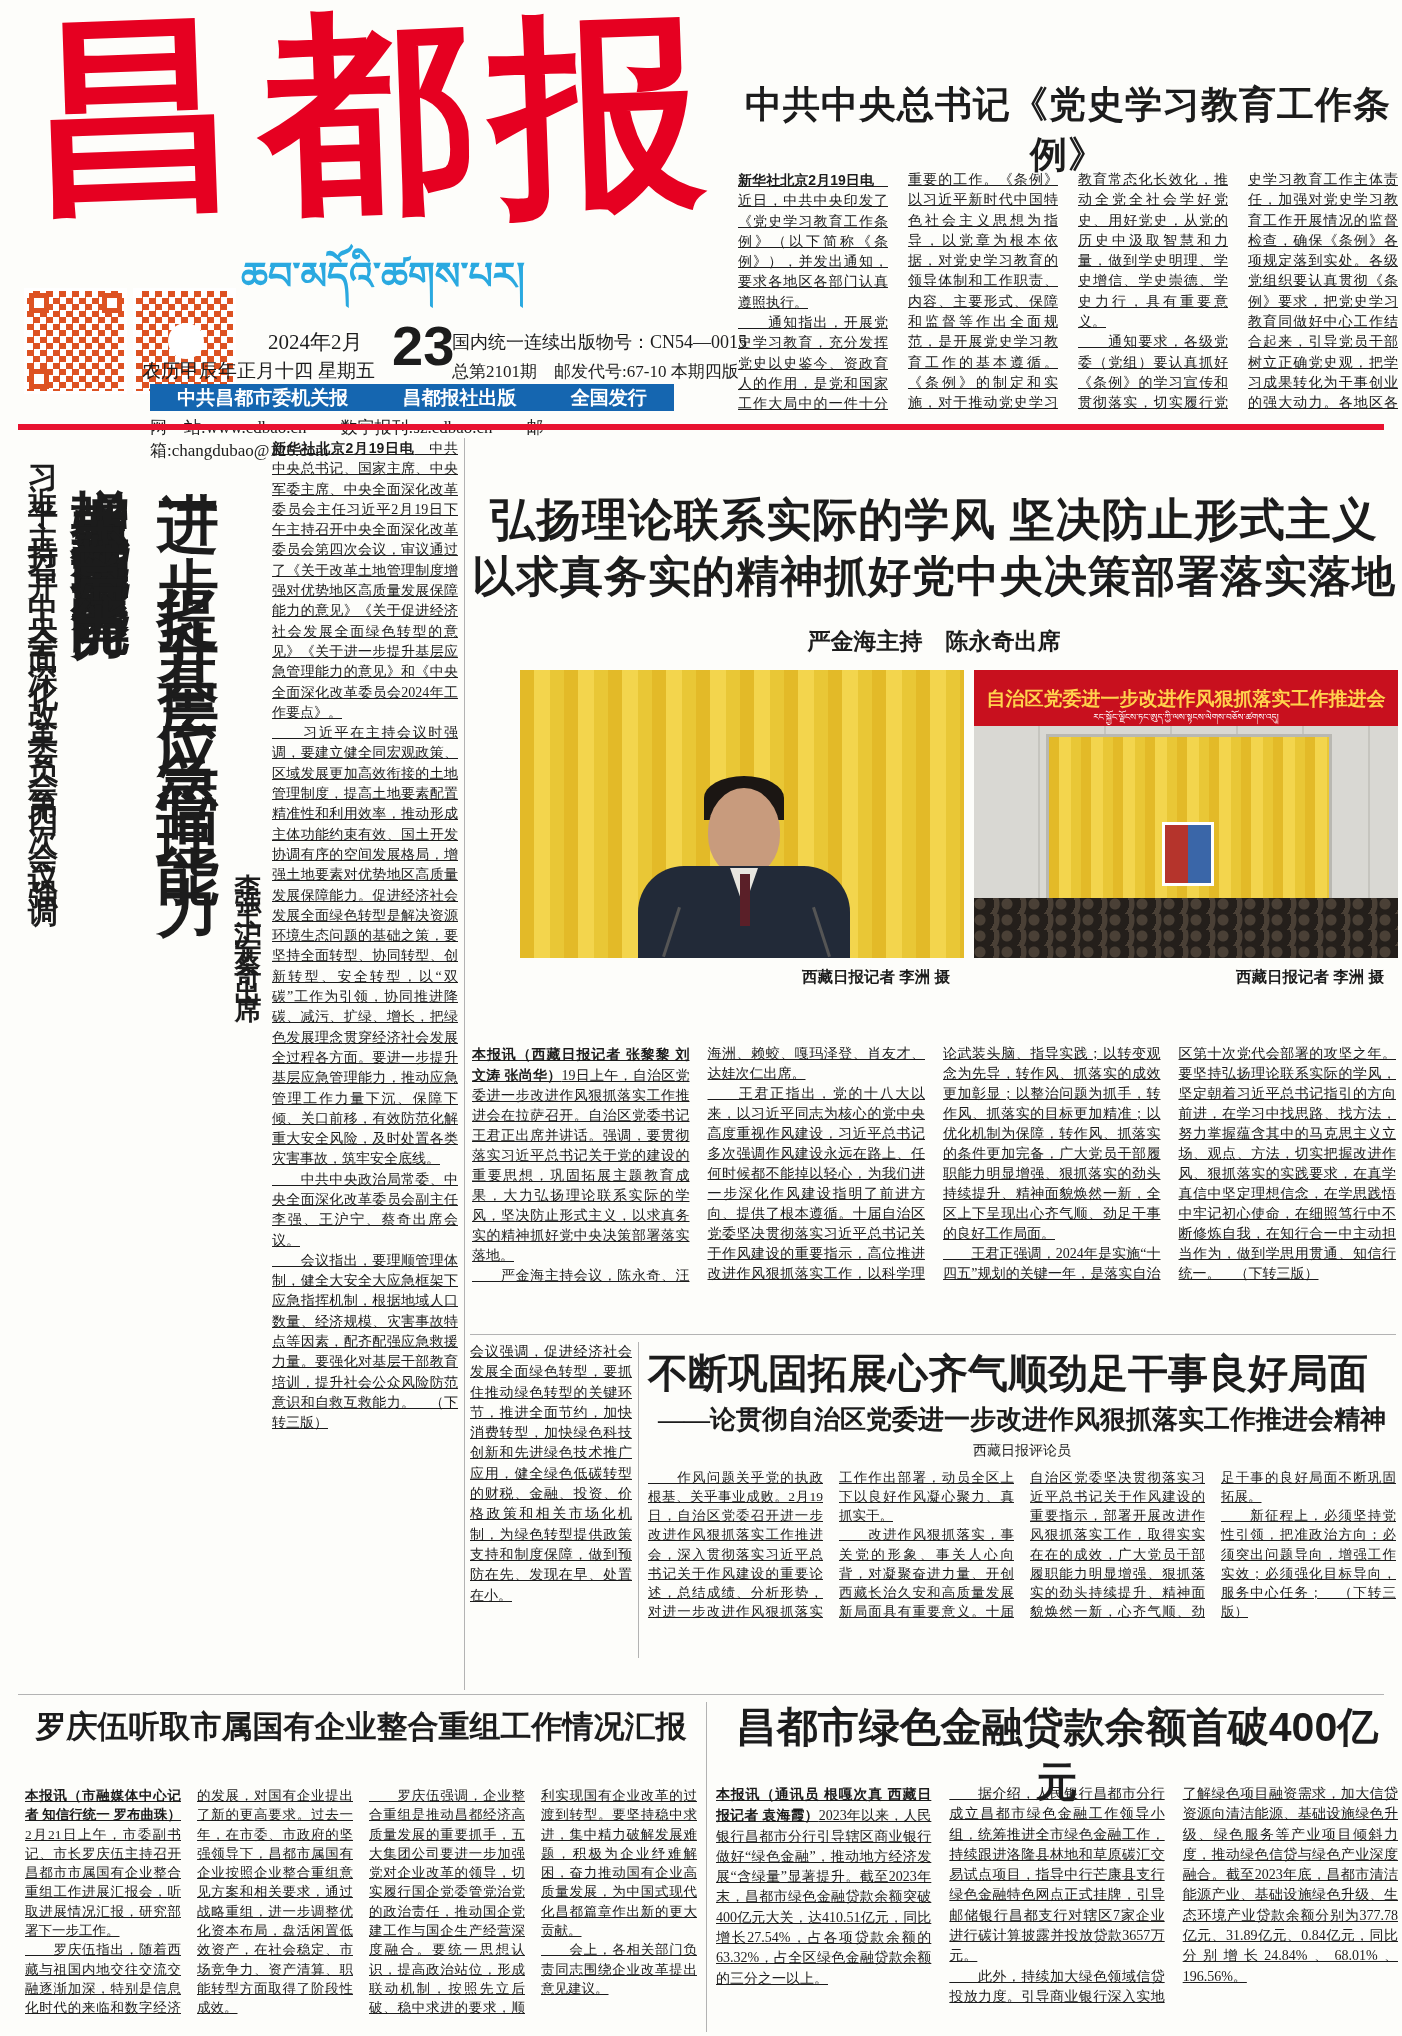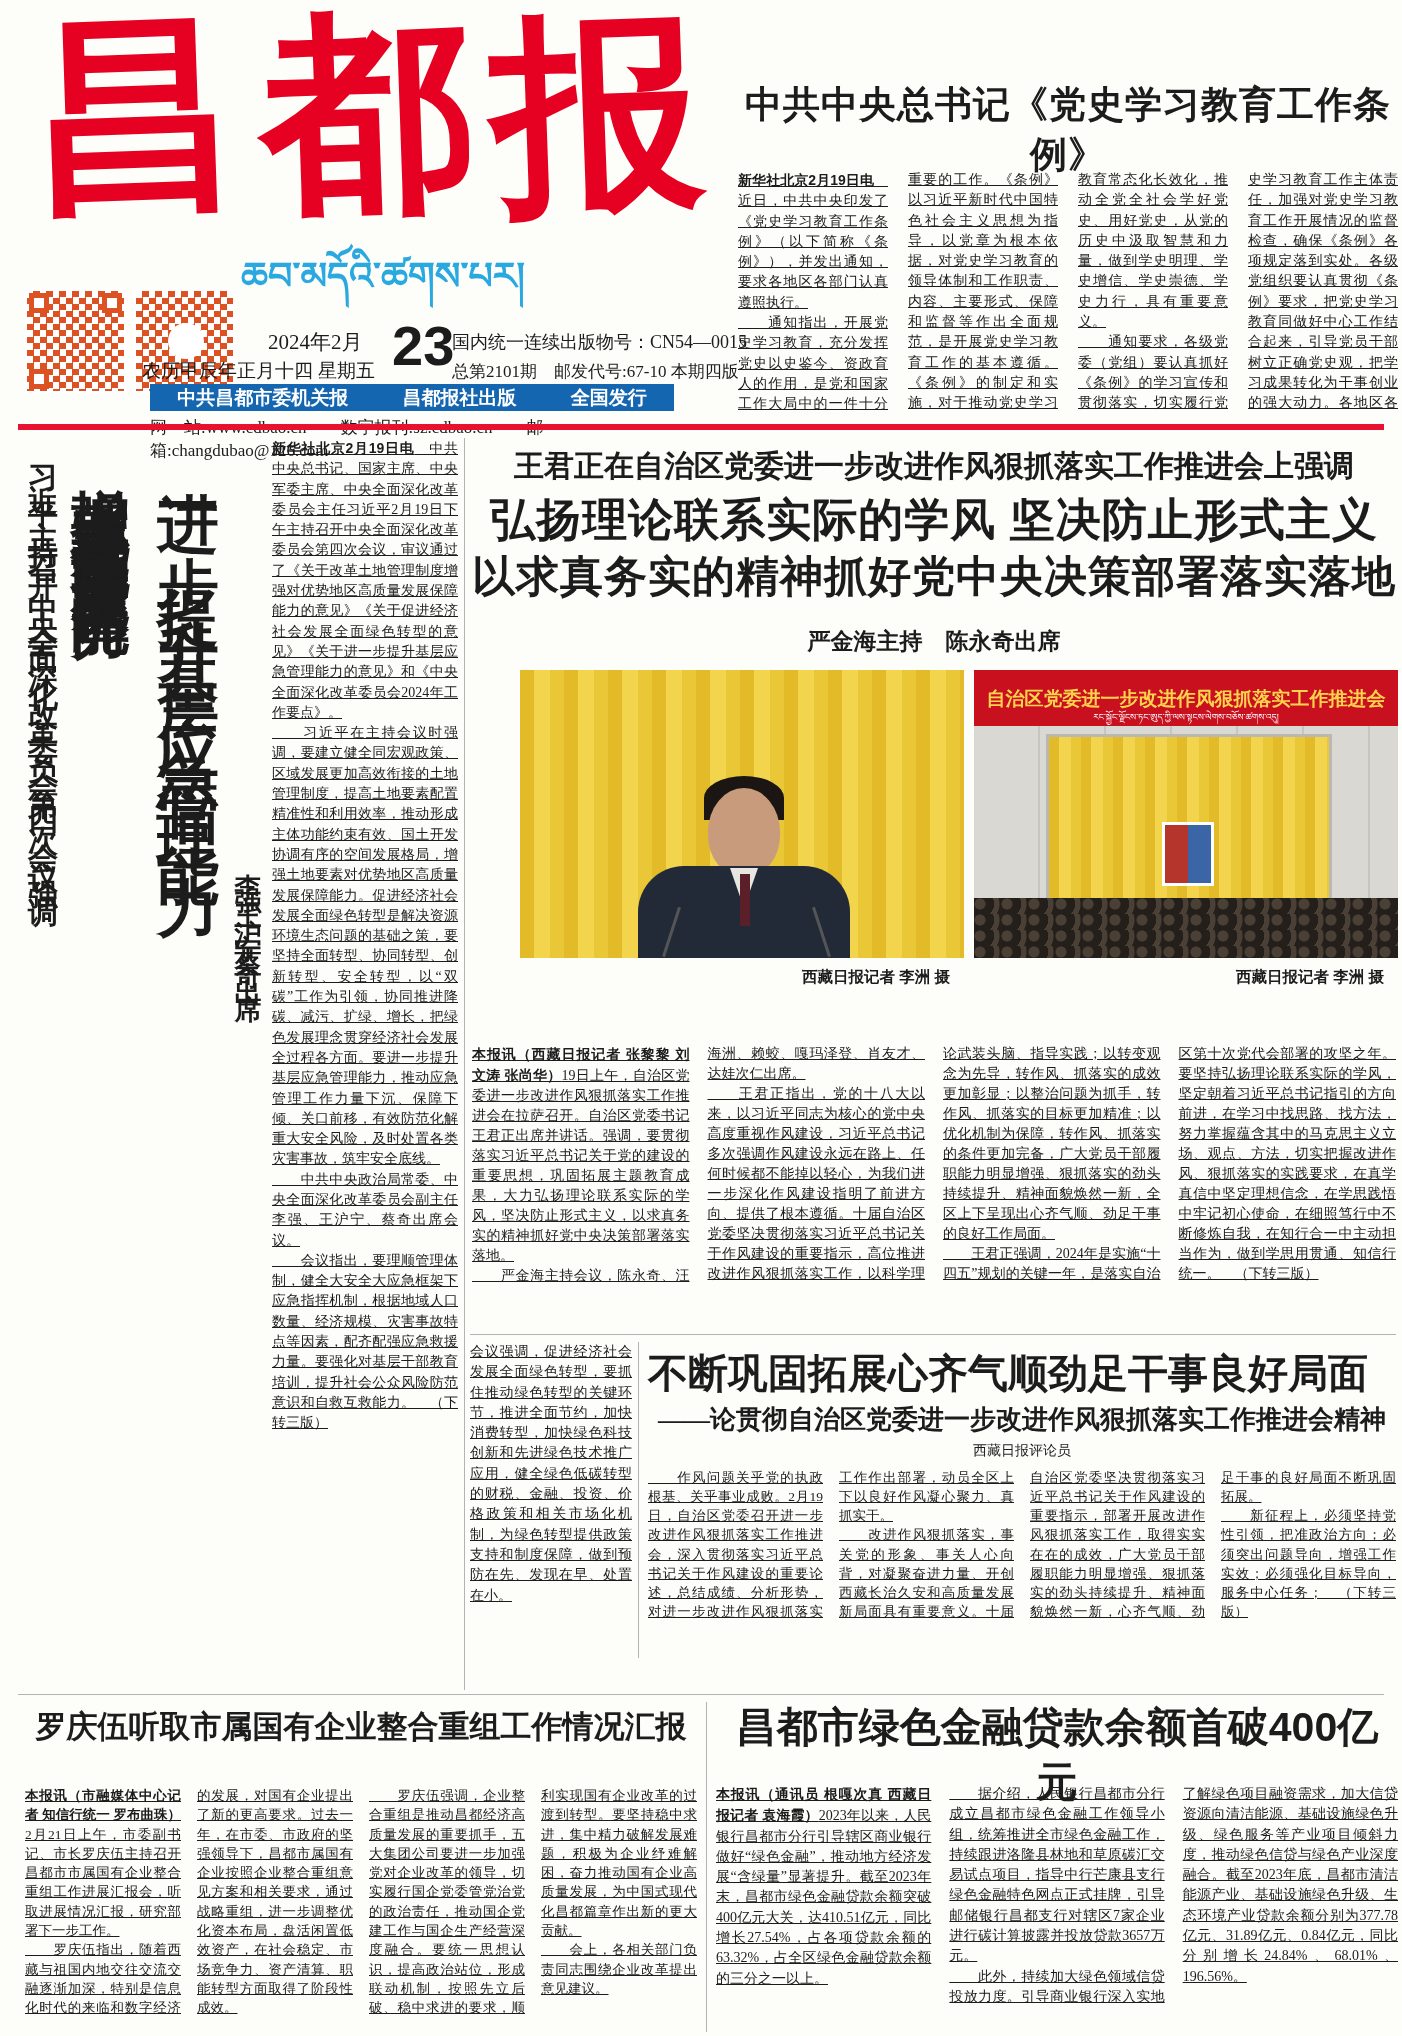--- a/index.html
+++ b/index.html
@@ -157,21 +157,20 @@
 　　中共中央政治局常委、中央全面深化改革委员会副主任李强、王沪宁、蔡奇出席会议。
 　　会议指出，要理顺管理体制，健全大安全大应急框架下应急指挥机制，根据地域人口数量、经济规模、灾害事故特点等因素，配齐配强应急救援力量。要强化对基层干部教育培训，提升社会公众风险防范意识和自救互救能力。　（下转三版）</span></div>
   <div class="abs xi-cont jbody">会议强调，促进经济社会发展全面绿色转型，要抓住推动绿色转型的关键环节，推进全面节约，加快消费转型，加快绿色科技创新和先进绿色技术推广应用，健全绿色低碳转型的财税、金融、投资、价格政策和相关市场化机制，为绿色转型提供政策支持和制度保障，做到预防在先、发现在早、处置在小。</div>
 
   <div class="abs divider" style="left:464px;top:438px;width:1px;height:1252px;"></div>
   <div class="abs divider" style="left:470px;top:1334px;width:926px;height:1px;"></div>
   <div class="abs divider" style="left:638px;top:1342px;width:1px;height:316px;"></div>
   <div class="abs divider" style="left:18px;top:1694px;width:1366px;height:1px;"></div>
   <div class="abs divider" style="left:706px;top:1702px;width:1px;height:330px;"></div>
 
-  <div class="abs ma-kicker sans">王君正在自治区党委进一步改进作风狠抓落实工作推进会上强调</div>
   <div class="abs ma-h1 sans">弘扬理论联系实际的学风 坚决防止形式主义</div>
   <div class="abs ma-h2 sans">以求真务实的精神抓好党中央决策部署落实落地</div>
   <div class="abs ma-presiders sans">严金海主持　陈永奇出席</div>
 
   <div class="abs photoL">
     <div class="fig-hair"></div>
     <div class="fig-head"></div>
     <div class="fig-suit"></div>
     <div class="fig-shirt"></div>
     <div class="fig-tie"></div>

